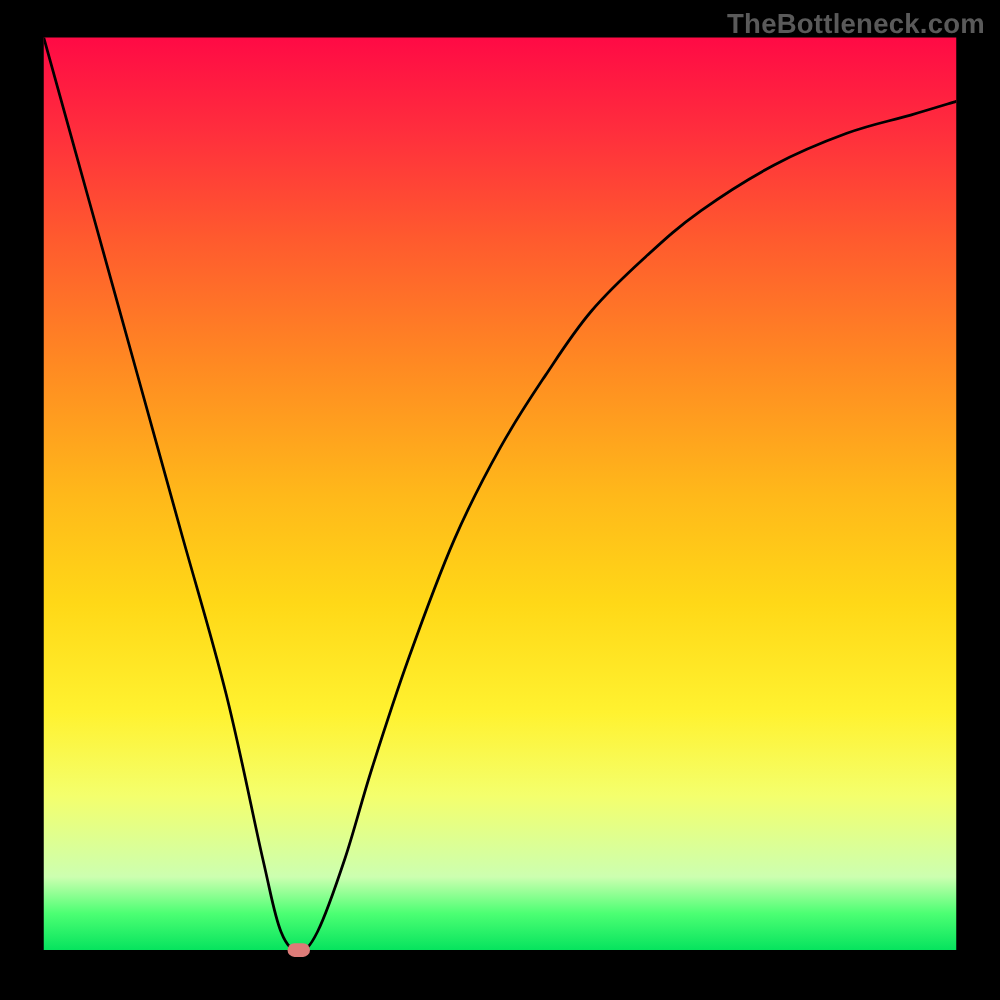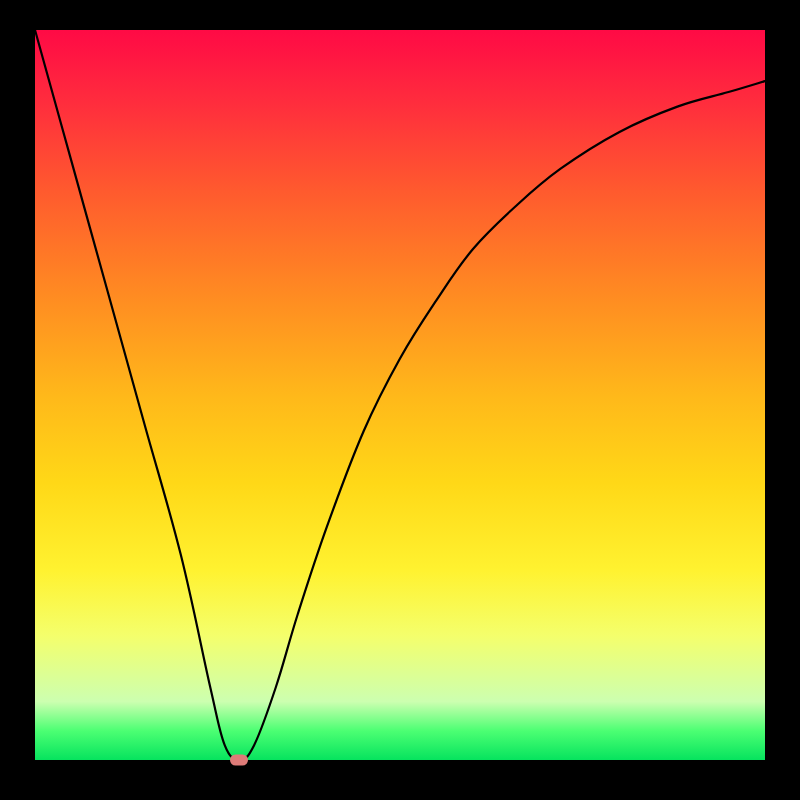--- a/index.html
+++ b/index.html
@@ -60,19 +60,20 @@
     height: 11px;
     border-radius: 6px;
     background: #dd7b78;
     transform: translate(-50%, -50%);
   }
 </style>
 </head>
 <body>
 
 <div class="frame">
+  <div class="watermark">TheBottleneck.com</div>
   <div class="plot">
     <svg class="curve" viewBox="0 0 730 730" preserveAspectRatio="none">
       <path id="curve-path" fill="none" stroke="#000" stroke-width="2.2" stroke-linejoin="round" stroke-linecap="round" d="M 0.00 0.00 C 6.57 23.65, 23.36 84.10, 36.50 131.40 C 49.64 178.70, 59.86 215.50, 73.00 262.80 C 86.14 310.10, 96.36 346.90, 109.50 394.20 C 122.64 441.50, 134.17 478.30, 146.00 525.60 C 157.83 572.90, 167.32 622.84, 175.20 657.00 C 183.08 691.16, 184.54 702.26, 189.80 715.40 C 195.06 728.54, 199.14 730.00, 204.40 730.00 C 209.66 730.00, 212.43 728.54, 219.00 715.40 C 225.57 702.26, 233.02 680.65, 240.90 657.00 C 248.78 633.35, 253.60 612.91, 262.80 584.00 C 272.00 555.09, 280.17 529.25, 292.00 496.40 C 303.83 463.55, 315.36 431.72, 328.50 401.50 C 341.64 371.28, 351.86 352.15, 365.00 328.50 C 378.14 304.85, 388.36 289.81, 401.50 270.10 C 414.64 250.39, 423.55 236.08, 438.00 219.00 C 452.45 201.92, 466.03 189.65, 481.80 175.20 C 497.57 160.75, 507.20 151.84, 525.60 138.70 C 544.00 125.56, 562.98 113.37, 584.00 102.20 C 605.02 91.03, 622.69 83.88, 642.40 76.65 C 662.11 69.42, 677.73 66.65, 693.50 62.05 C 709.27 57.45, 723.43 53.07, 730.00 51.10"></path>
     </svg>
     <div class="marker" id="min-marker" style="left: 204.4px; top: 730px;"></div>
   </div>
 </div>
 
 </body></html>

